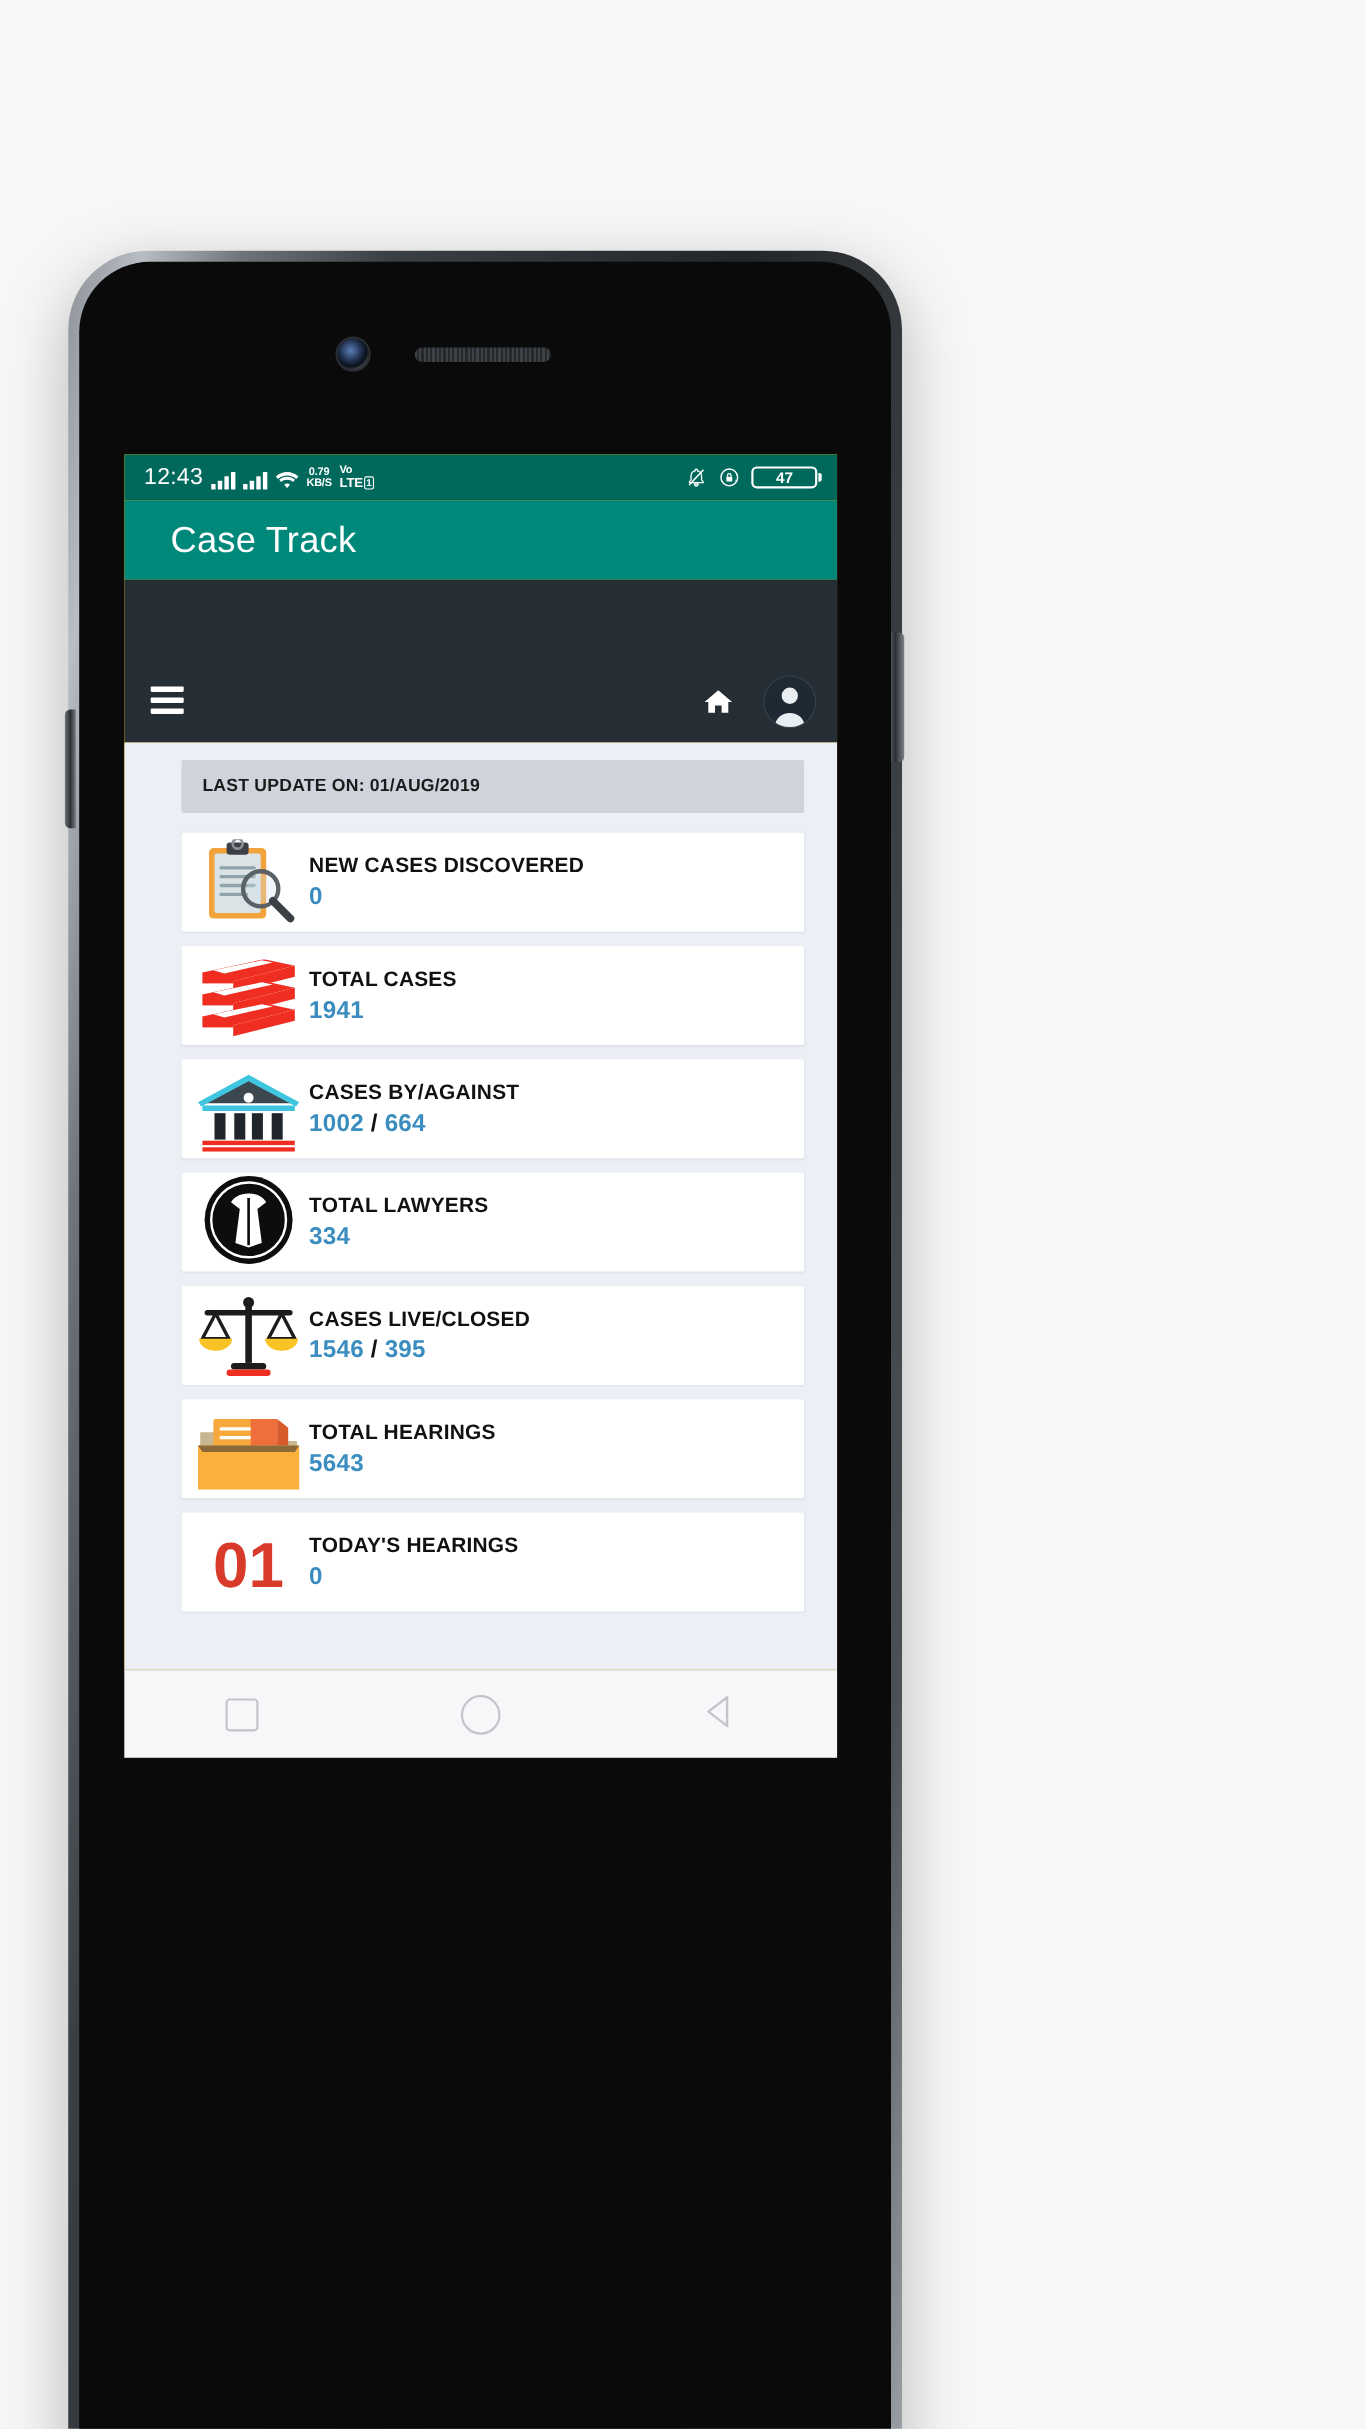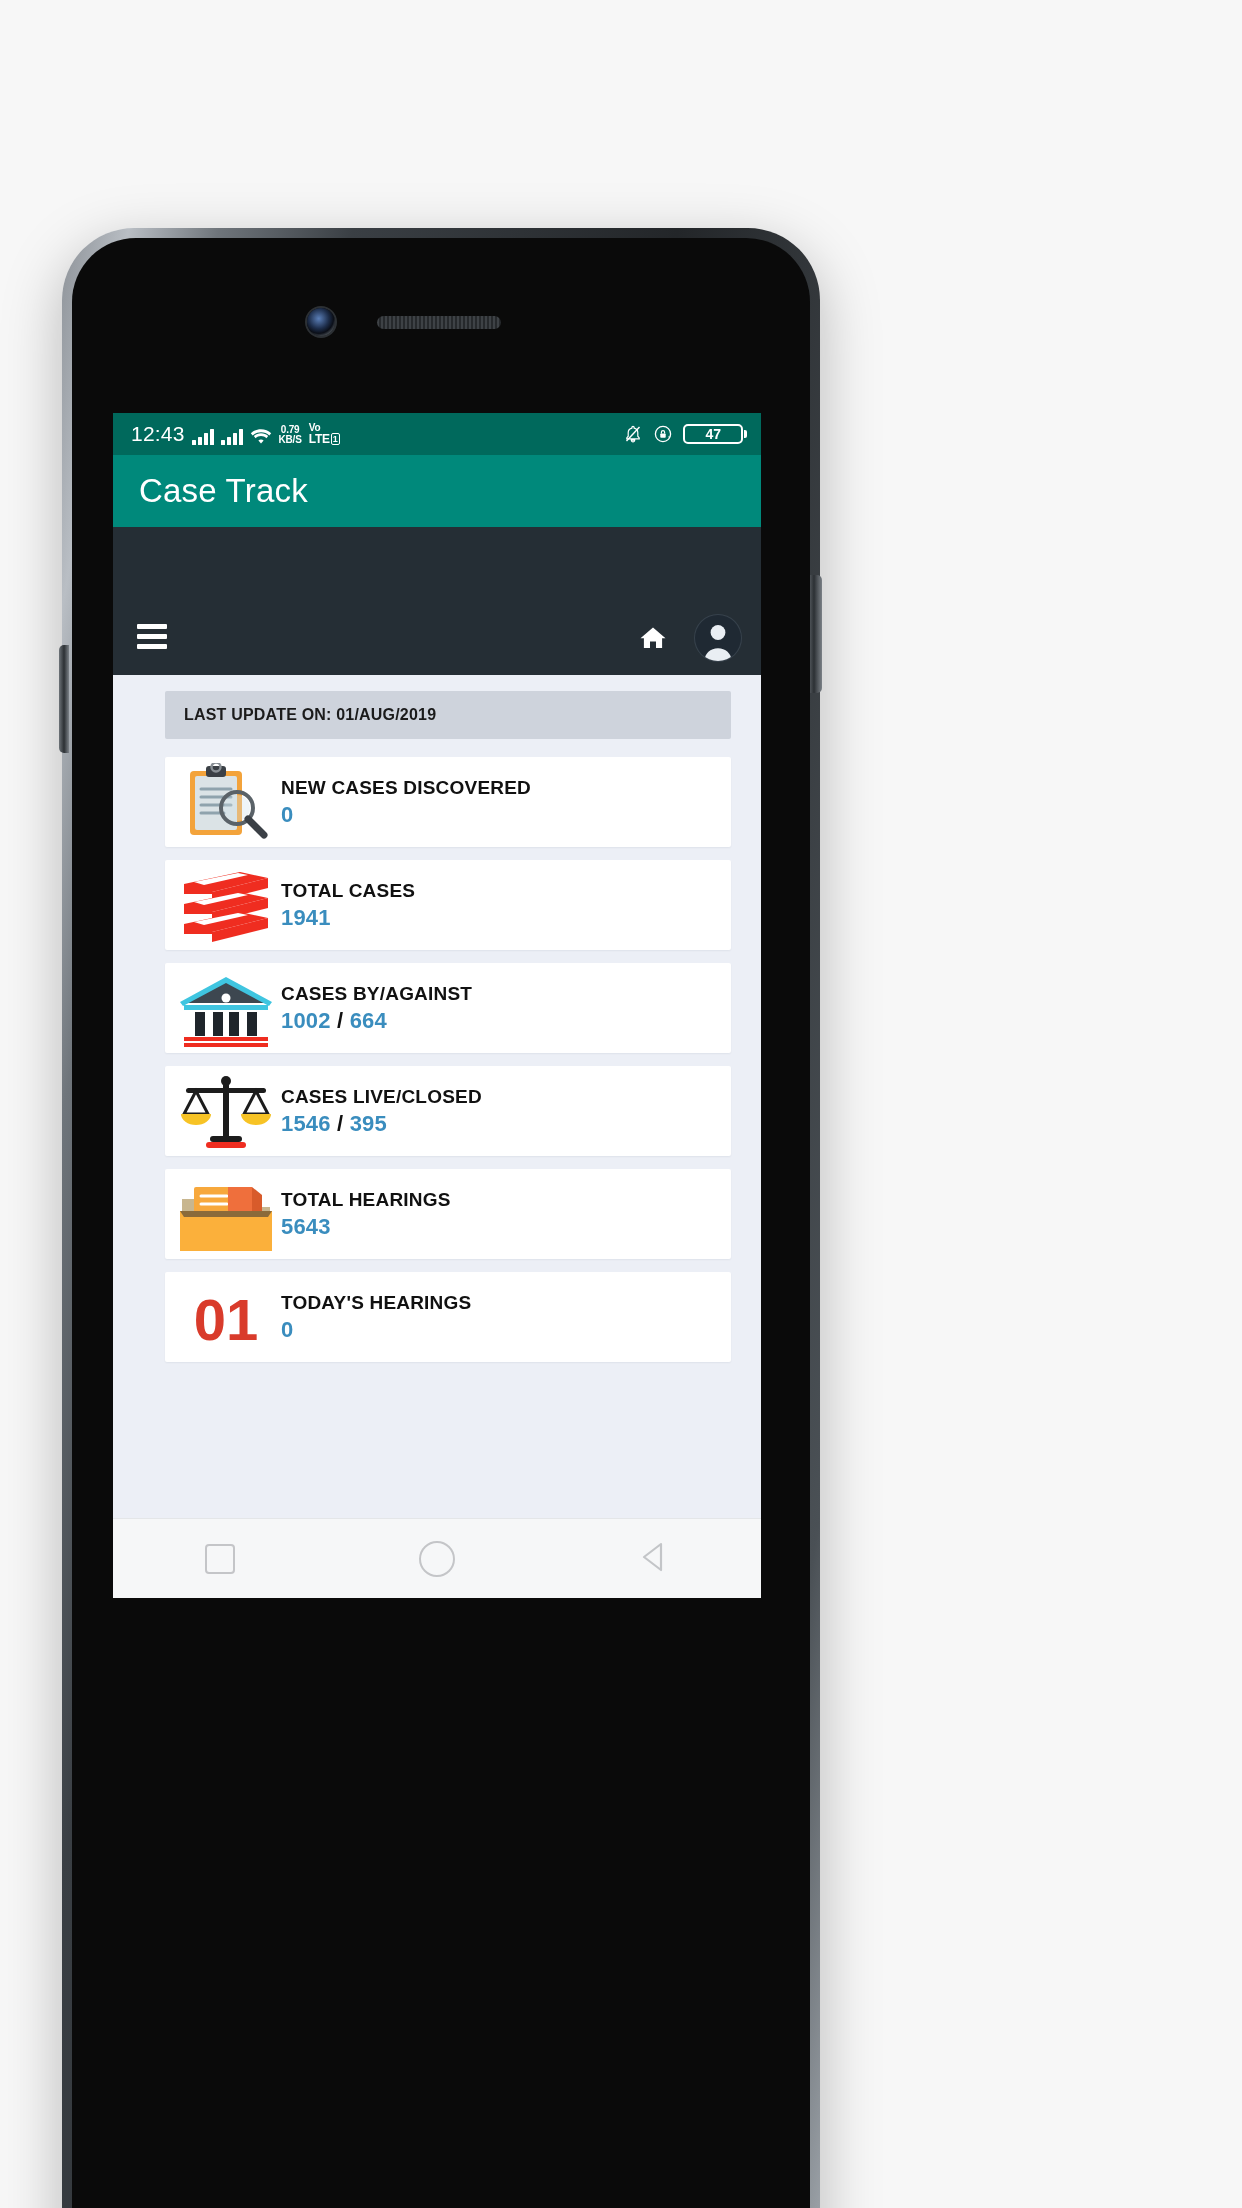--- a/index.html
+++ b/index.html
@@ -83,21 +83,21 @@
     border: 2px solid #fff; border-radius: 5px;
     padding: 0 20px; height: 20px; min-width: 42px;
     display:flex; align-items:center; justify-content:center;
     font-size: 14px; font-weight: 700; line-height: 1;
   }
   .bat-tip { width:3px;height:8px;background:#fff;border-radius:0 2px 2px 0;margin-left:1px; }
 
   
   .appbar {
     height: 72px; background: #00897b;
-    display: flex; align-items: center; padding: 0 26px;
+    display: flex; align-items: center; padding: 0 42px;
   }
   .appbar-title { color:#fff; font-size: 33px; font-weight: 400; letter-spacing: .2px; }
 
   
   .darknav {
     height: 148px; background: #252e35;
     position: relative;
   }
   .hamburger {
     position:absolute; left: 24px; bottom: 26px;
@@ -318,20 +318,35 @@
         <rect x="6" y="68" width="84" height="4" fill="#ef2d20"></rect>
       </svg>
             </div>
             <div class="card-body">
               <div class="card-label">CASES BY/AGAINST</div>
               <div class="card-value"><span>1002</span> <span class="sep">/</span> <span>664</span></div>
             </div>
           </div>
           <div class="card">
             <div class="card-icon">
+              <svg width="82" height="82" viewBox="0 0 82 82">
+        <circle cx="41" cy="41" r="40" fill="#0d0d0d"></circle>
+        <circle cx="41" cy="41" r="34" fill="none" stroke="#ffffff" stroke-width="2.2"></circle>
+        <circle cx="41" cy="41" r="31" fill="#0d0d0d"></circle>
+        <path d="M41 17 C33 17 27 21 25 25 L33 31 L29 62 L41 66 L53 62 L49 31 L57 25 C55 21 49 17 41 17 Z" fill="#ffffff"></path>
+        <path d="M41 21 L41 64" stroke="#0d0d0d" stroke-width="2.4"></path>
+      </svg>
+            </div>
+            <div class="card-body">
+              <div class="card-label">TOTAL LAWYERS</div>
+              <div class="card-value"><span>334</span></div>
+            </div>
+          </div>
+          <div class="card">
+            <div class="card-icon">
               <svg width="100" height="76" viewBox="0 0 100 76">
         <circle cx="50" cy="7" r="5" fill="#1c1c1c"></circle>
         <rect x="47" y="10" width="6" height="52" fill="#1c1c1c"></rect>
         <rect x="10" y="14" width="80" height="5" rx="2.5" fill="#1c1c1c"></rect>
         <path d="M20 17 L8 40 H32 Z" fill="none" stroke="#1c1c1c" stroke-width="3"></path>
         <path d="M80 17 L68 40 H92 Z" fill="none" stroke="#1c1c1c" stroke-width="3"></path>
         <path d="M5 40 a15 11 0 0030 0Z" fill="#f7c325"></path>
         <path d="M65 40 a15 11 0 0030 0Z" fill="#f7c325"></path>
         <rect x="34" y="62" width="32" height="6" rx="3" fill="#1c1c1c"></rect>
         <rect x="30" y="68" width="40" height="6" rx="3" fill="#ef2d20"></rect>

